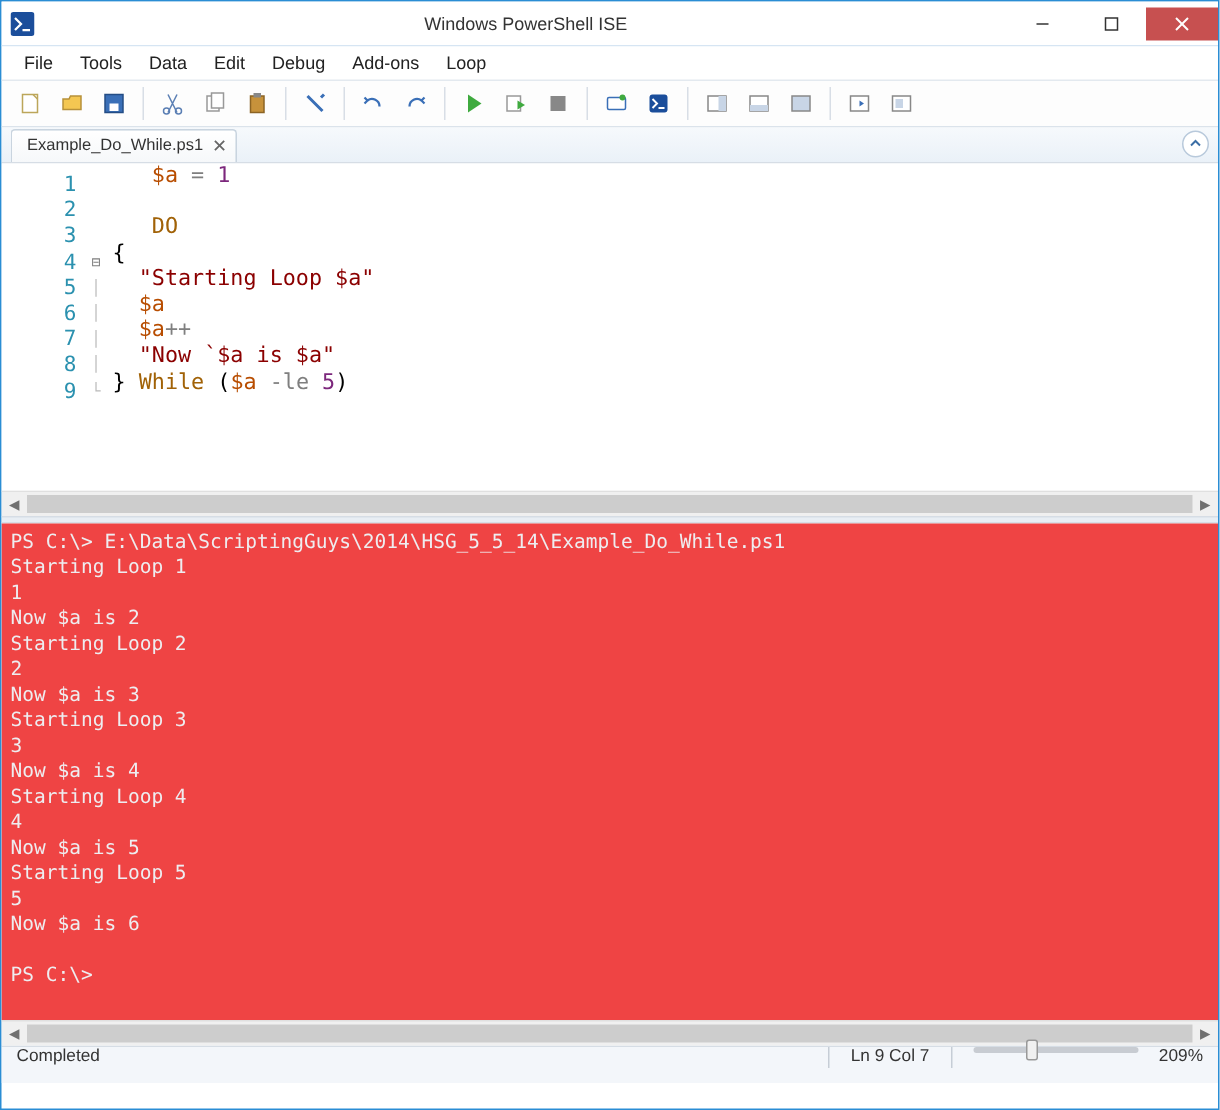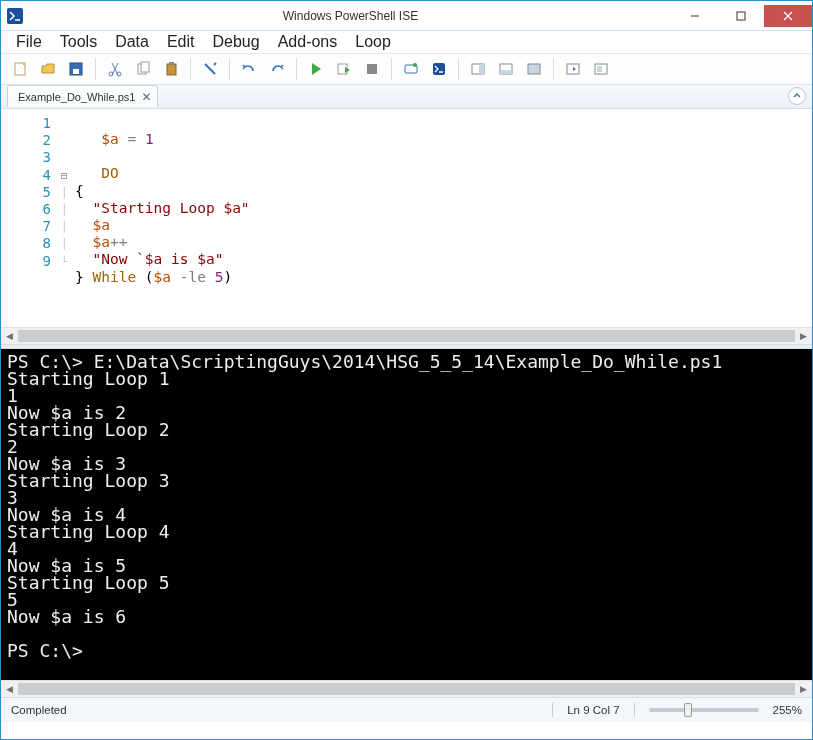--- a/index.html
+++ b/index.html
@@ -6,52 +6,52 @@
 body { font-family: "Segoe UI", Tahoma, sans-serif; font-size: 12px; background: #fff; overflow: hidden; width: 813px; height: 740px; border: 1px solid #2a8dd4; }
 .titlebar { height: 30px; background: #fff; display: flex; align-items: center; border-bottom: 1px solid #d6e5f3; gap: 28px; }
 .titlebar-icon { width: 28px; height: 30px; display: flex; align-items: center; justify-content: center; }
 .titlebar-title { flex: 1; text-align: center; color: #333; font-size: 12px; }
 .titlebar-buttons { display: flex; }
 .titlebar-btn { width: 46px; height: 22px; display: flex; align-items: center; justify-content: center; background: #fff; color: #333; font-size: 11px; }
 .titlebar-btn.close { background: #c75050; color: #fff; width: 48px; }
 .titlebar-btn svg { display: block; }
 
 .menubar { height: 22px; background: #fff; display: flex; align-items: center; padding: 0 8px; gap: 4px; }
-.menubar span { padding: 2px 7px; color: #222; font-size: 16px; cursor: default; }
+.menubar span { padding: 2px 7px; color: #222; font-size: 12px; cursor: default; }
 
 .toolbar { height: 32px; background: #fdfdfd; border-top: 1px solid #e3e9ef; border-bottom: 1px solid #dbe3eb; display: flex; align-items: center; padding: 0 6px; gap: 2px; }
 .tb-btn { width: 26px; height: 26px; display: flex; align-items: center; justify-content: center; border-radius: 2px; }
 .tb-sep { width: 1px; height: 22px; background: #d8dee6; margin: 0 4px; }
 
-.tabbar { height: 24px; background: linear-gradient(#f6f9fc,#eaf1f8); border-bottom: 1px solid #d6dde5; display: flex; align-items: flex-start; padding-left: 6px; position: relative; }
+.tabbar { height: 24px; background: linear-gradient(#f6f9fc,#eaf1f8); border-bottom: 1px solid #d6dde5; display: flex; align-items: center; padding-left: 6px; position: relative; }
 .tab { height: 22px; background: linear-gradient(#fff,#f6f8fa); border: 1px solid #c9d4df; border-bottom: none; border-radius: 3px 3px 0 0; display: flex; align-items: center; padding: 0 6px 0 10px; gap: 6px; font-size: 11px; color: #333; }
 .tab .x { color: #666; font-size: 12px; line-height: 1; cursor: pointer; }
 .collapse-btn { position: absolute; right: 6px; top: 2px; width: 18px; height: 18px; border-radius: 9px; border: 1px solid #b8c9db; background: #fff; display: flex; align-items: center; justify-content: center; }
 
 .editor-area { height: 218px; display: flex; background: #fff; position: relative; }
 .gutter { width: 60px; text-align: right; padding-right: 10px; padding-top: 6px; color: #2b91af; font-family: Consolas, monospace; font-size: 14px; line-height: 17.2px; }
 .fold { width: 14px; padding-top: 6px; font-family: Consolas, monospace; font-size: 10px; color: #808080; line-height: 17.2px; }
-.code { flex: 1; padding-top: 22px; font-family: Consolas, monospace; font-size: 14.5px; line-height: 17.2px; white-space: pre; color: #000; }
+.code { flex: 1; padding-top: 0; font-family: Consolas, monospace; font-size: 14.5px; line-height: 17.2px; white-space: pre; color: #000; }
 .t-var { color: #b84d00; }
 .t-op { color: #7f7f7f; }
 .t-num { color: #7c277c; }
 .t-kw { color: #a16207; }
 .t-str { color: #8b0000; }
 
 .hscroll { height: 17px; background: #f0f0f0; border-top: 1px solid #e0e0e0; display: flex; align-items: center; }
 .hscroll-track { flex: 1; height: 17px; position: relative; }
 .hscroll-thumb { position: absolute; left: 0; top: 2px; height: 12px; width: 100%; background: #cdcdcd; }
 .hscroll-arrow { width: 17px; height: 17px; display: flex; align-items: center; justify-content: center; color: #707070; font-size: 9px; }
 
 .splitter { height: 5px; background: #e8eef4; border-top: 1px solid #d6dde5; border-bottom: 1px solid #d6dde5; cursor: ns-resize; }
 
 .console-wrap { height: 349px; display: flex; flex-direction: column; border-bottom: 1px solid #d6dde5; }
-.console { flex: 1; background: #000000; color: #eeedf0; font-family: Consolas, monospace; font-size: 18px; line-height: 17px; padding: 4px 6px; white-space: pre; overflow: hidden; }
-
-.statusbar { height: 24px; background: #f3f6fa; display: flex; align-items: center; padding: 0 10px; color: #333; font-size: 11.5px; gap: 14px; }
+.console { flex: 1; background: #ef4444; color: #eeedf0; font-family: Consolas, monospace; font-size: 13px; line-height: 17px; padding: 4px 6px; white-space: pre; overflow: hidden; }
+
+.statusbar { height: 24px; background: #f3f6fa; display: flex; align-items: flex-start; padding: 0 10px; color: #333; font-size: 11.5px; gap: 14px; }
 .status-left { flex: 1; }
 .status-sep { width: 1px; height: 14px; background: #c6cdd6; }
 .zoom-slider { width: 110px; height: 4px; background: #c8ccd2; position: relative; border-radius: 2px; }
 .zoom-thumb { position: absolute; top: -5px; left: 35px; width: 8px; height: 14px; background: #f0f0f0; border: 1px solid #999; border-radius: 2px; }
 </style>
 </head>
 <body>
 
 <div class="titlebar">
   <div class="titlebar-icon">
@@ -285,14 +285,14 @@
 </div>
 
 <div class="statusbar">
   <span class="status-left">Completed</span>
   <span class="status-sep"></span>
   <span>Ln 9  Col 7</span>
   <span class="status-sep"></span>
   <div class="zoom-slider">
       <div class="zoom-thumb"></div>
     </div>
-  <span>255%</span>
+  <span>209%</span>
 </div>
 
 </body></html>

